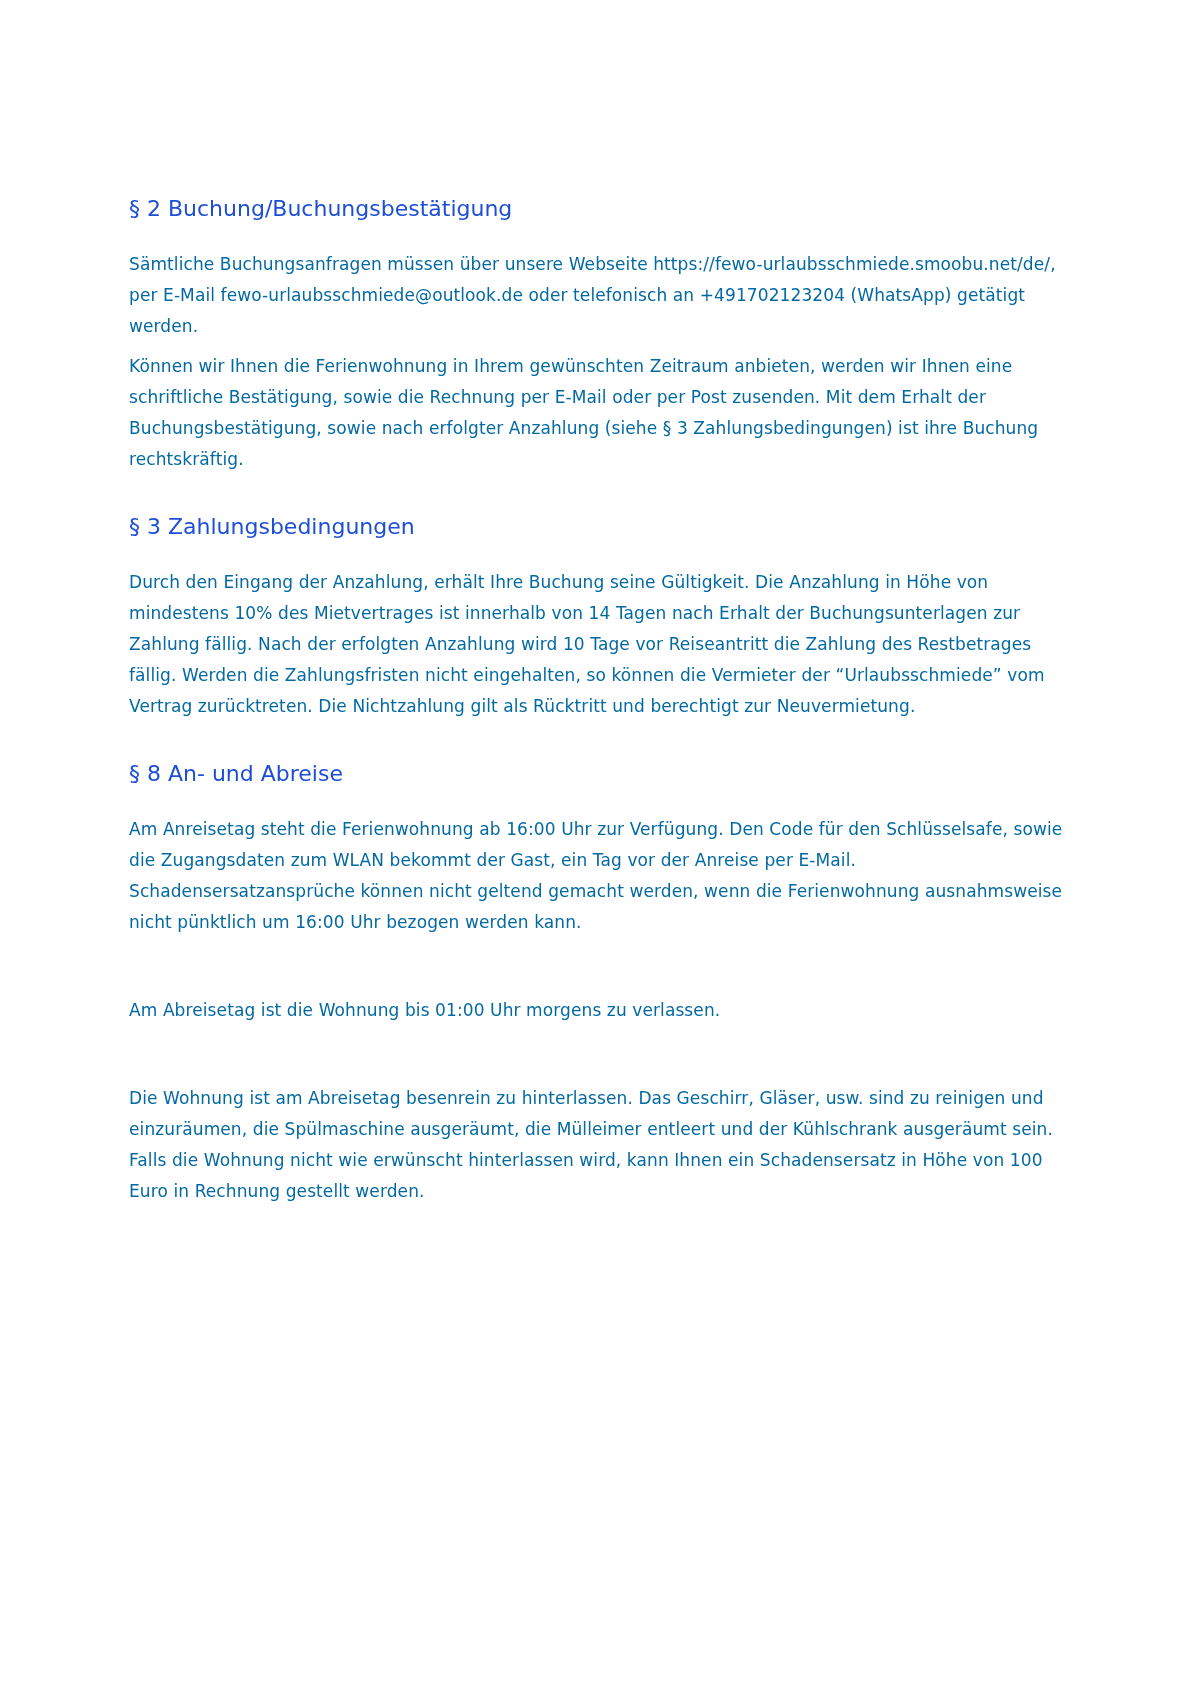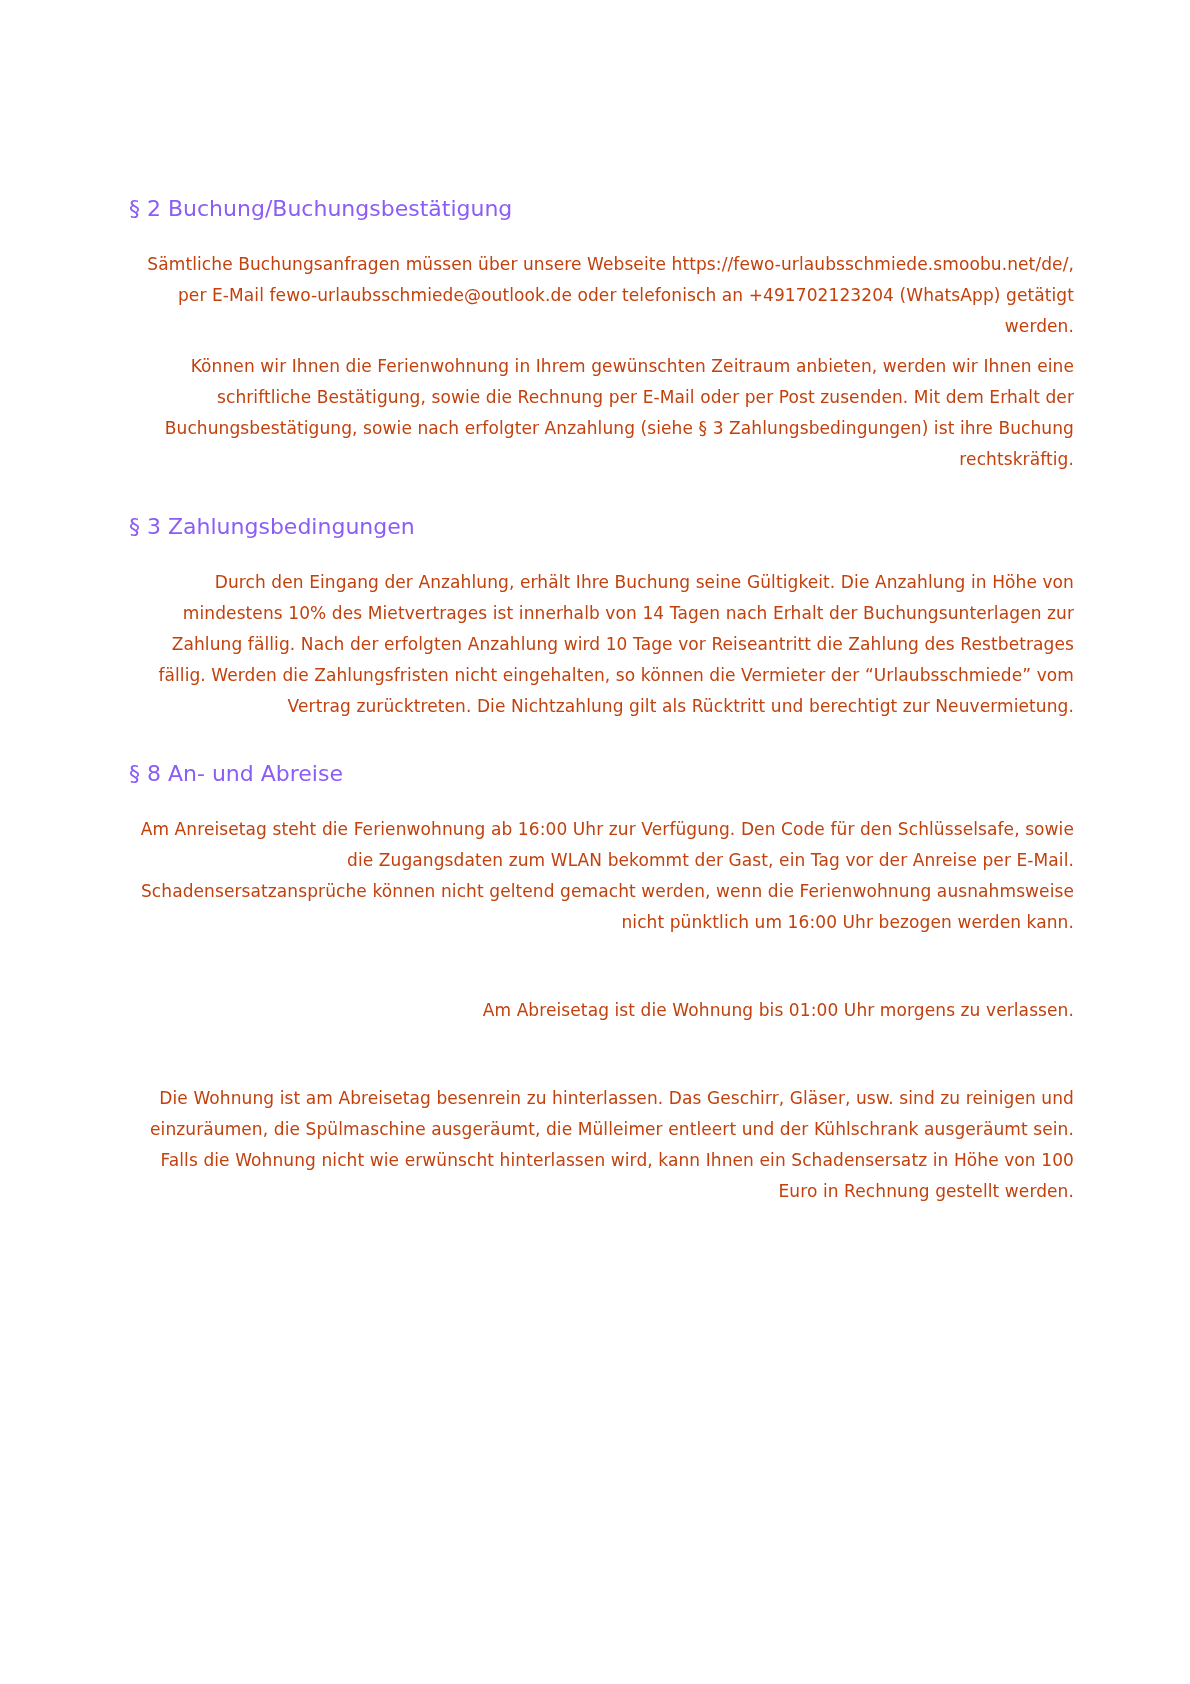--- a/index.html
+++ b/index.html
@@ -20,34 +20,33 @@
     background: #ffffff;
   }
   .doc-body {
     width: 945px;
   }
   h2.section-heading {
     font-family: "DejaVu Sans", "Liberation Sans", sans-serif;
     font-size: 22px;
     line-height: 28px;
     font-weight: 400;
-    color: #8b5cf6;
+    color: #1d4ed8;
     margin: 38px 0 26px 0;
   }
   h2.section-heading:first-child {
     margin-top: 0;
   }
   p.para {
     font-size: 17px;
     line-height: 31px;
     font-weight: 400;
-    color: #c2410c;
+    color: #0369a1;
     margin: 0 0 9px 0;
     letter-spacing: 0.1px;
-    text-align: right;
   }
   p.para.gap-lg {
     margin-top: 57px;
   }
 </style>
 </head>
 <body>
 
 <div class="page">
   <div class="doc-body">

